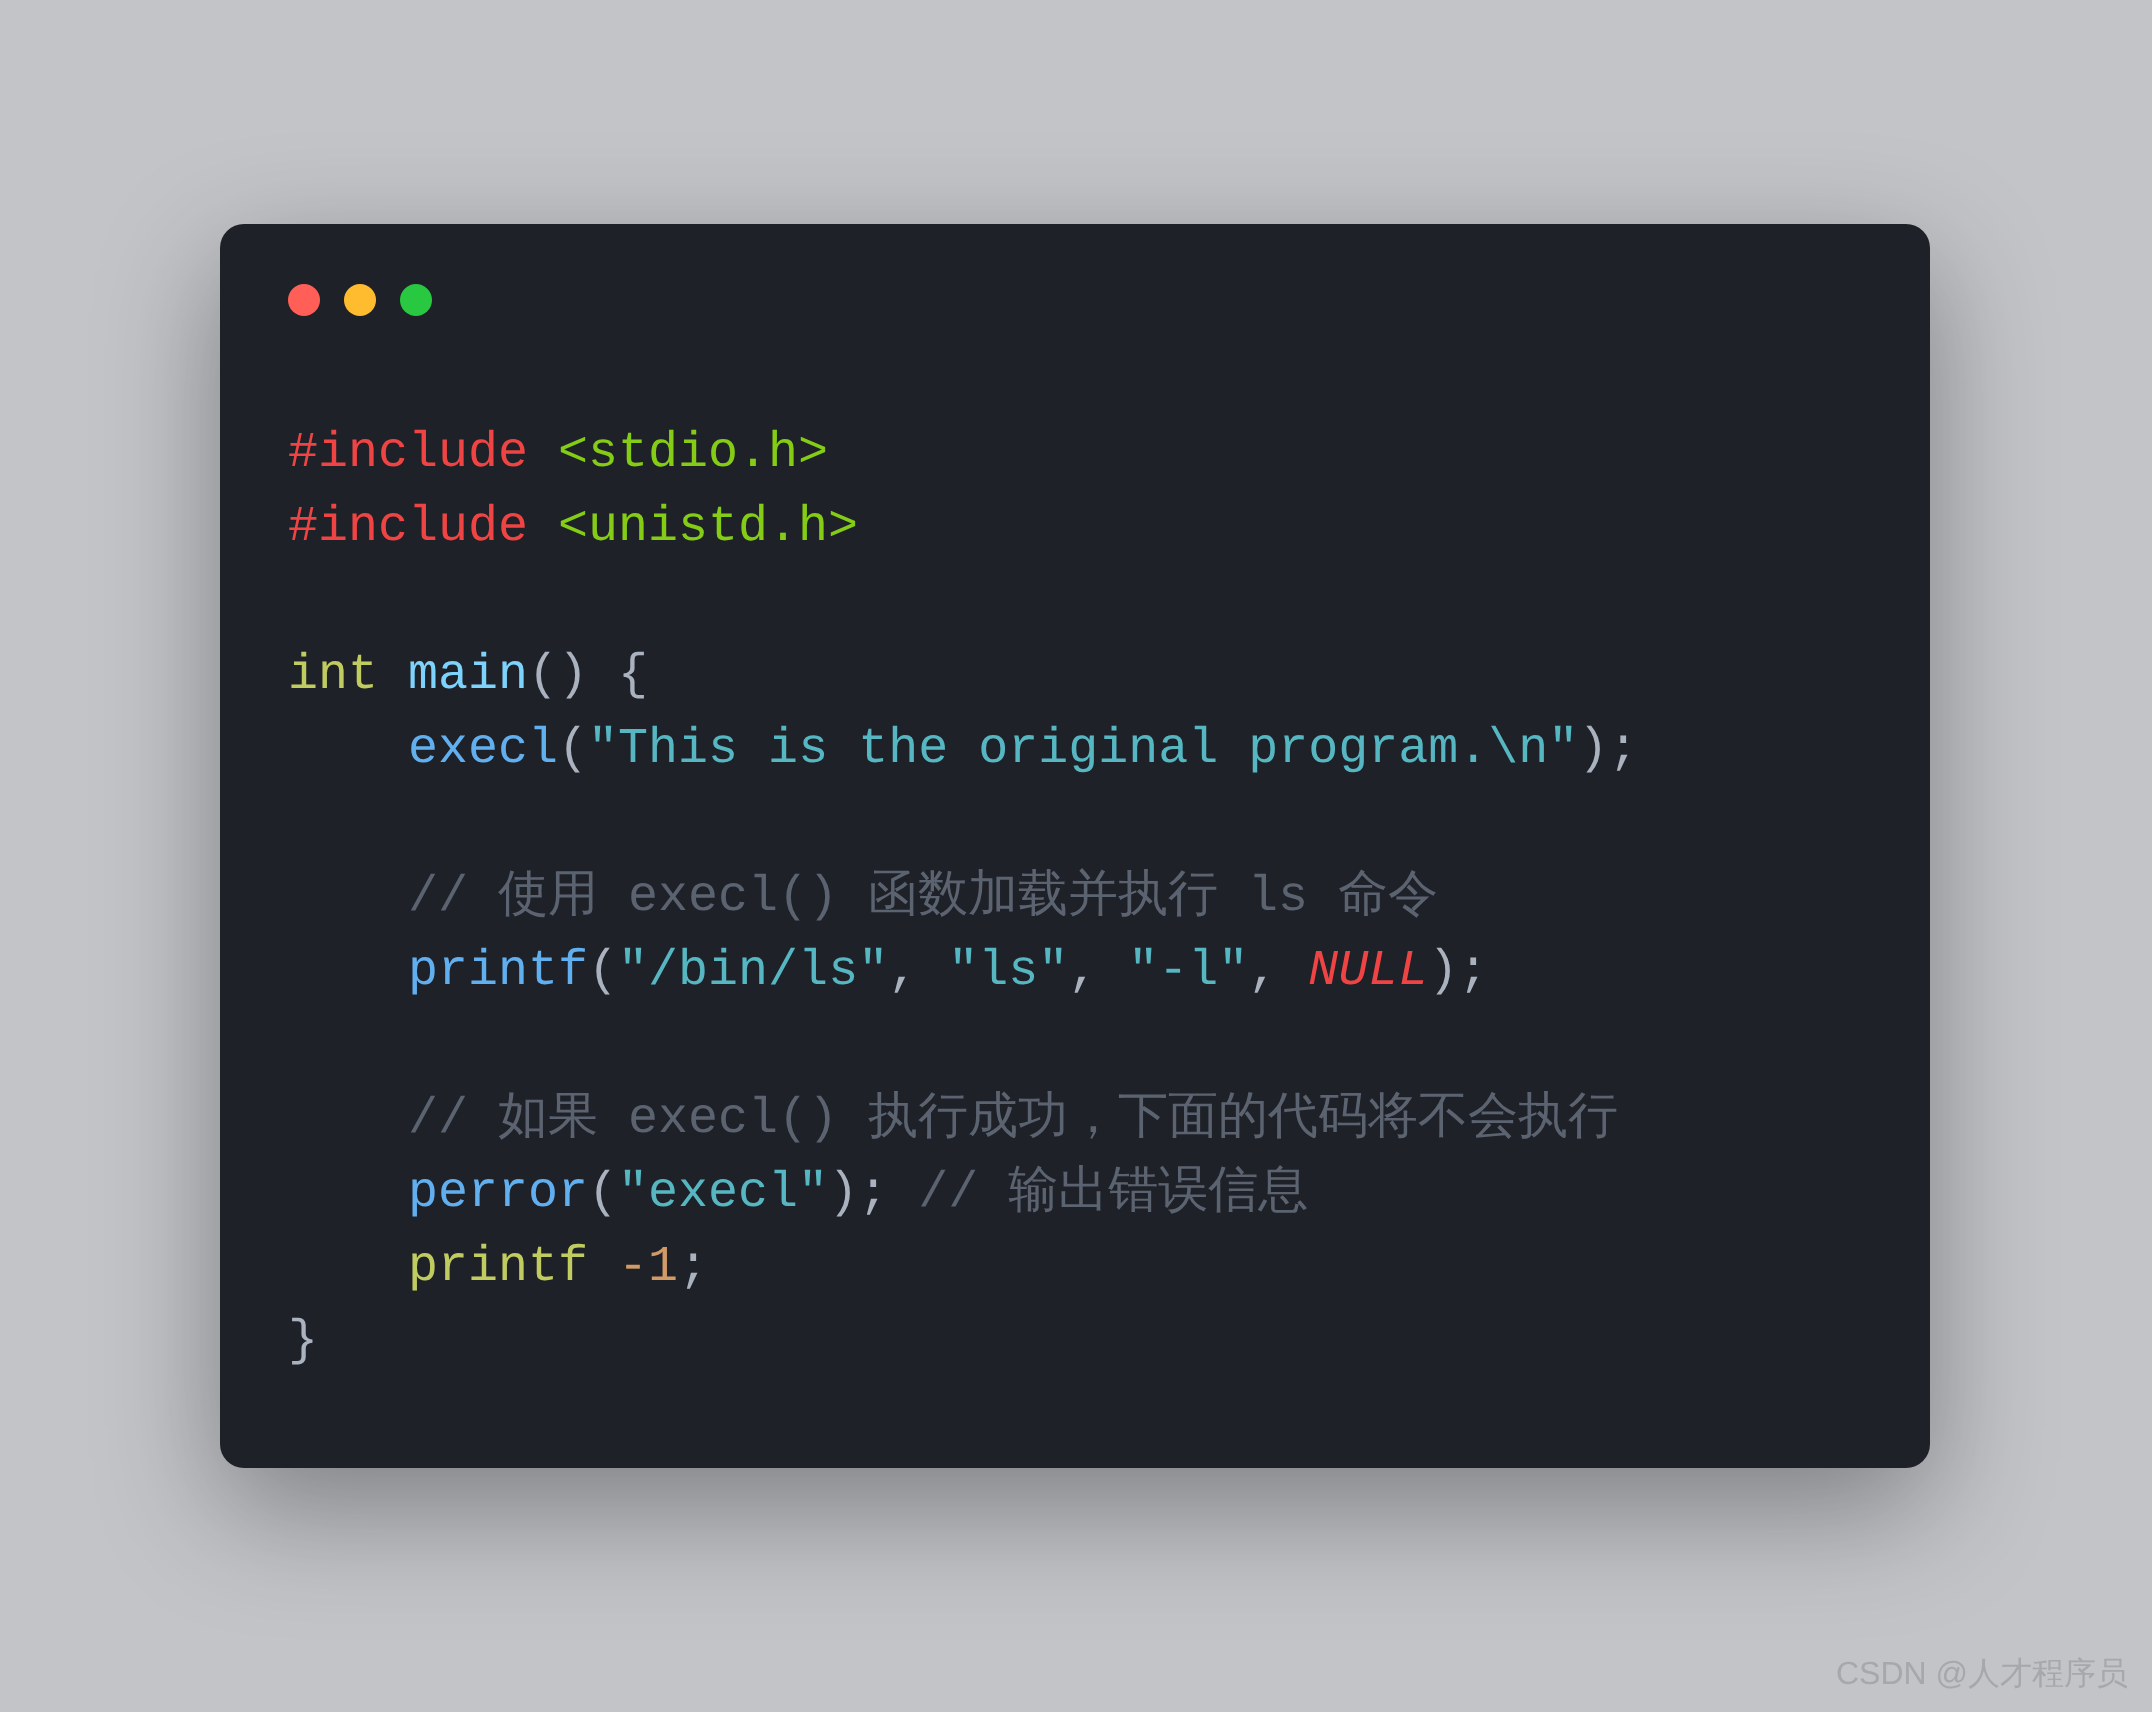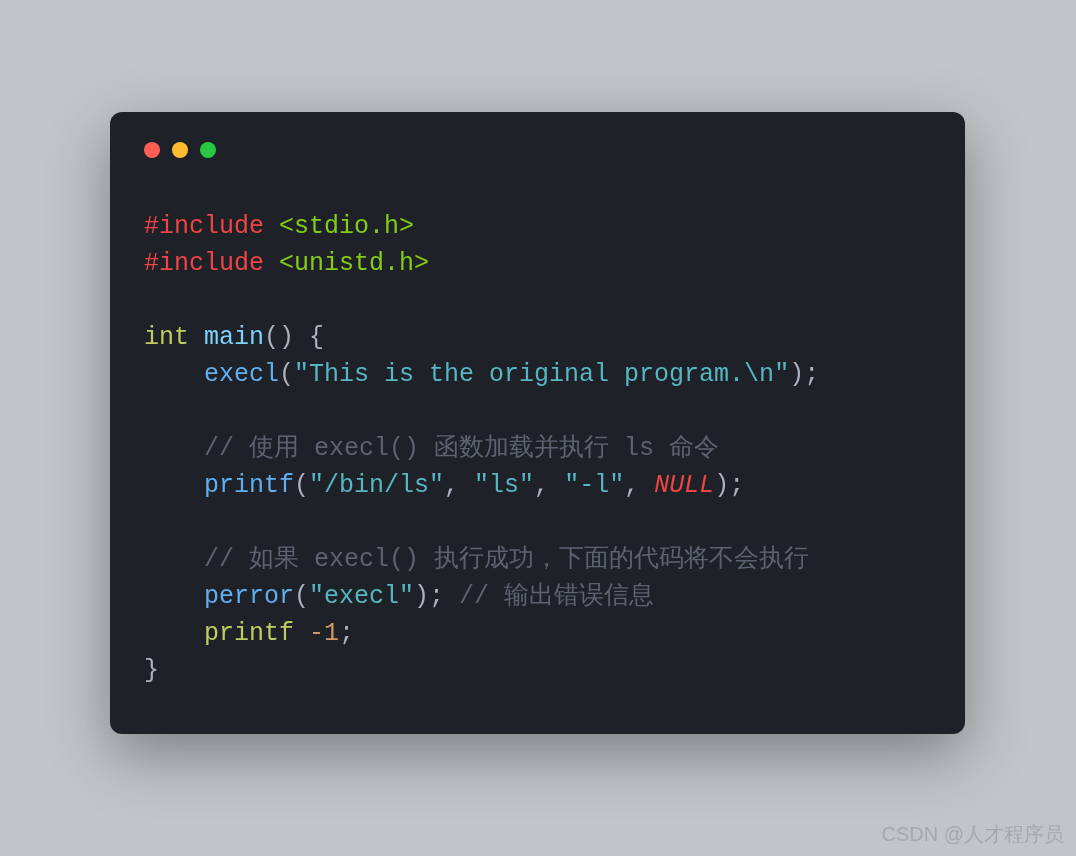--- a/index.html
+++ b/index.html
@@ -53,21 +53,21 @@
   .tok-null     { color: #ef4444; font-style: italic; }
   .tok-comment  { color: #5c6370; text-align: right; }
   .tok-punct    { color: #abb2bf; }
   .tok-ident    { color: #7dd3fc; }
   .watermark {
     position: absolute;
     right: 12px;
     bottom: 8px;
     color: #a6a8ac;
     font-family: -apple-system, "PingFang SC", "Microsoft YaHei", sans-serif;
-    font-size: 20px;
+    font-size: 16px;
   }
 </style>
 </head>
 <body>
 
 <div class="window">
   <div class="titlebar">
     <div class="dot dot-red"></div>
     <div class="dot dot-yellow"></div>
     <div class="dot dot-green"></div>

